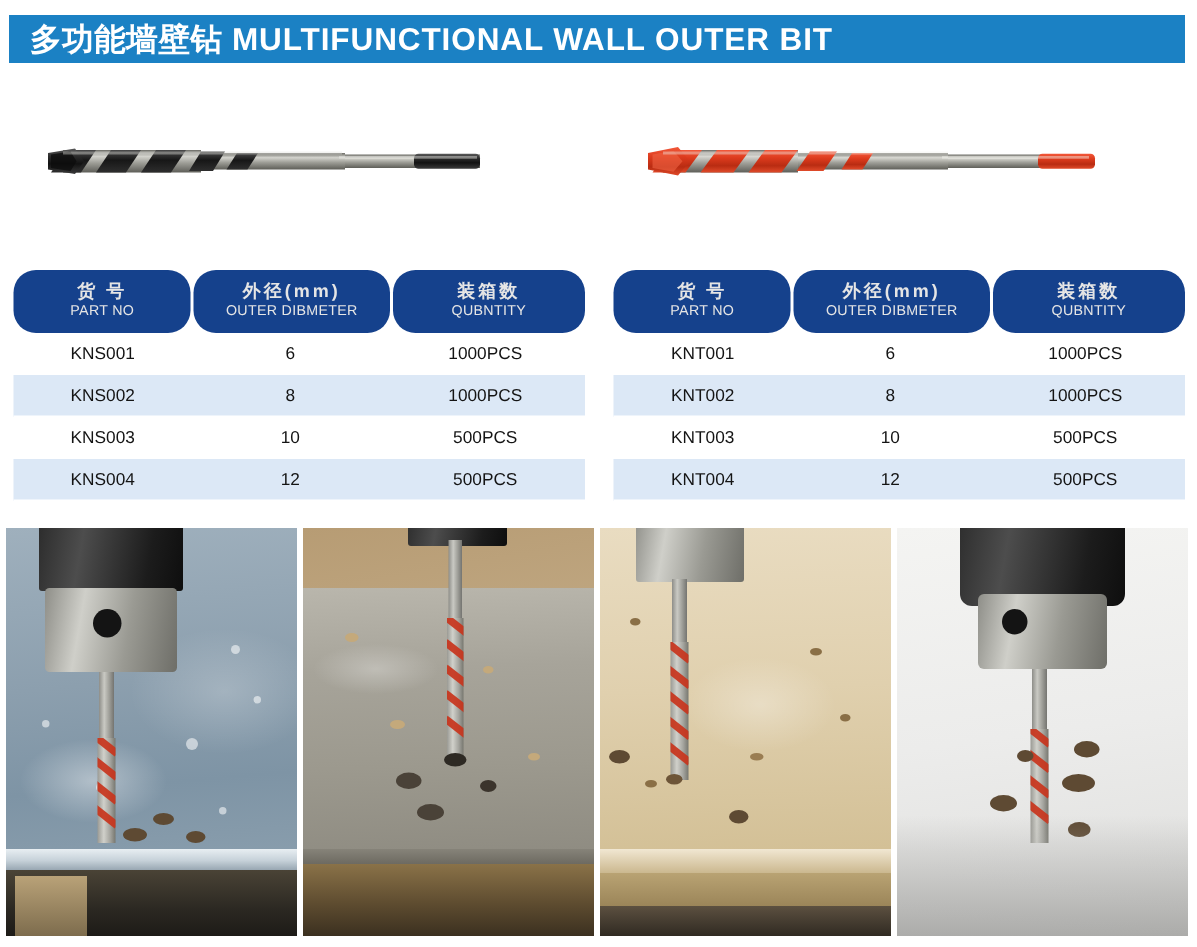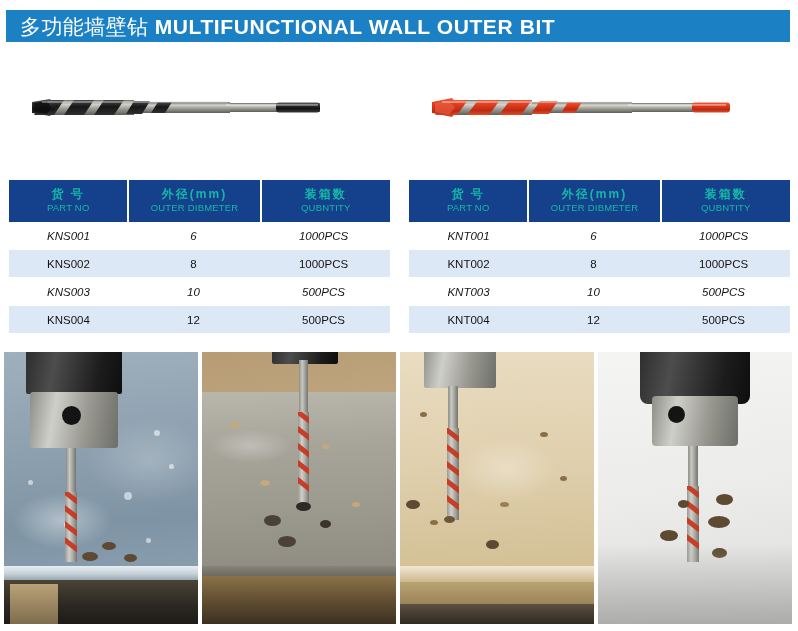--- a/index.html
+++ b/index.html
@@ -30,21 +30,21 @@
     color: #ffffff;
     font-size: 21px;
     font-weight: bold;
     letter-spacing: 0.4px;
     padding-left: 14px;
     white-space: nowrap;
     line-height: 1;
   }
   .banner-cn {
     font-size: 21px;
-    font-weight: normal;
+    font-weight: bold;
   }
   .banner-en {
     font-size: 21px;
     font-weight: bold;
     letter-spacing: 0.6px;
   }
 
   
   .hero-row {
     position: absolute;
@@ -77,27 +77,28 @@
   .table-left  { left: 9px; }
   .table-right { left: 409px; }
 
   .thead {
     display: flex;
     height: 42px;
     gap: 2px;
   }
   .th {
     background: #15418c;
-    color: #14b8a6;
+    color: #e5e5e5;
     display: flex;
     flex-direction: column;
     align-items: center;
     justify-content: center;
     line-height: 1.12;
     box-sizing: border-box;
+    border-radius: 15px;
   }
   .th-cn {
     font-size: 12px;
     font-weight: bold;
     letter-spacing: 2px;
   }
   .th-en {
     font-size: 9.5px;
     font-weight: normal;
     letter-spacing: 0.2px;
@@ -106,21 +107,21 @@
   .col-1 { width: 119px; }
   .col-2 { width: 131px; }
   .col-3 { width: 129px; }
 
   .trow {
     display: flex;
     height: 27px;
     align-items: center;
     border-bottom: 1px solid #ffffff;
   }
-  .trow.odd  { background: #ffffff; font-style: italic; }
+  .trow.odd  { background: #ffffff; }
   .trow.even { background: #dce8f6; }
 
   .td {
     text-align: center;
     font-size: 11.5px;
     color: #141414;
     box-sizing: border-box;
     font-weight: normal;
   }
   .td.col-1 { width: 119px; }

